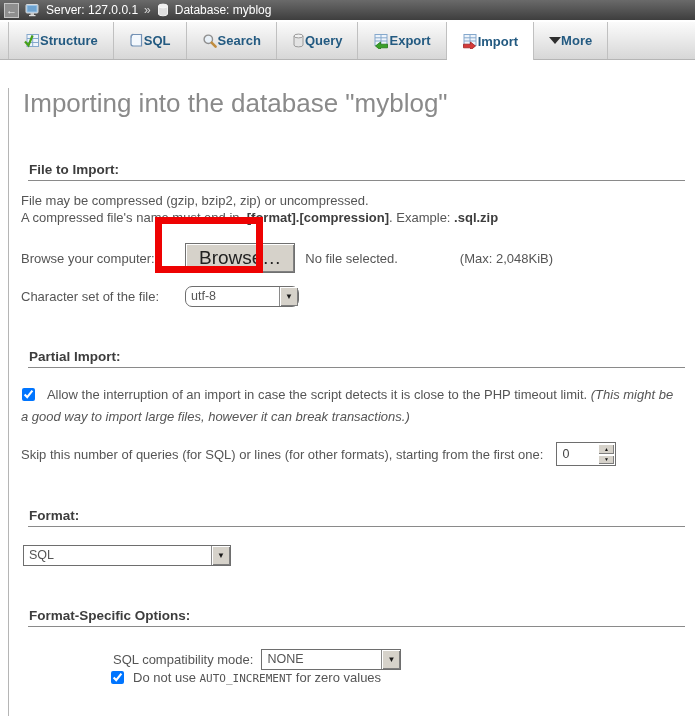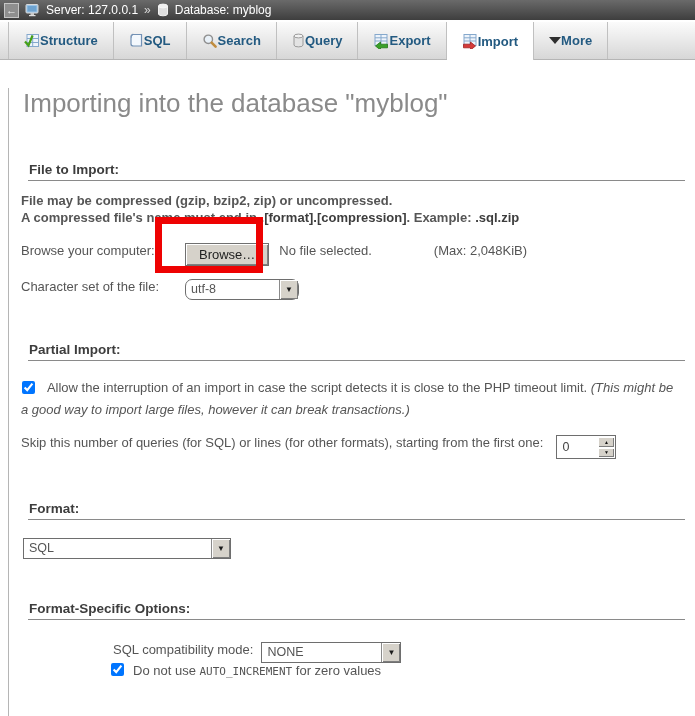--- a/index.html
+++ b/index.html
@@ -49,29 +49,29 @@
   }
   .page-title{
     margin:28px 0 0 8px;font-size:26px;font-weight:normal;color:#8a8a8a;
   }
   .sec-h{
     font-weight:bold;color:#3d3d3d;font-size:13.5px;
     padding:0 0 3px 1px;border-bottom:1px solid #8a8a8a;
     margin:42px 2px 0 13px;
   }
   .sec-h.first{margin-top:43px;}
-  .line{margin:0 0 0 6px;line-height:17px;color:#555;font-weight:bold;}
+  .line{margin:0 0 0 6px;line-height:17px;color:#555;}
   .line.top{margin-top:11px;}
-  .row{display:flex;align-items:flex-start;margin-left:6px;}
+  .row{display:flex;align-items:center;margin-left:6px;}
   .lbl-w{width:152px;flex:0 0 auto;}
   
   .browse-btn{
     background:#d6d2ca;border:1px solid #707070;
     box-shadow:inset 1px 1px 0 #ffffff,inset -1px -1px 0 #808080;
-    padding:3px 13px;font-size:13px;color:#222;cursor:pointer;
+    padding:3px 13px;font-size:19px;color:#222;cursor:pointer;
     font-family:"Liberation Sans",sans-serif;
   }
   
   .sel{
     display:inline-flex;align-items:stretch;height:21px;box-sizing:border-box;
     border:1px solid #6e6e6e;background:#fff;cursor:pointer;
   }
   .sel-val{flex:1;padding:2px 5px;font-size:12.5px;color:#555;white-space:nowrap;overflow:hidden;}
   .sel-btn{
     width:18px;flex:0 0 auto;background:#d6d2ca;border-left:1px solid #8a8a8a;

